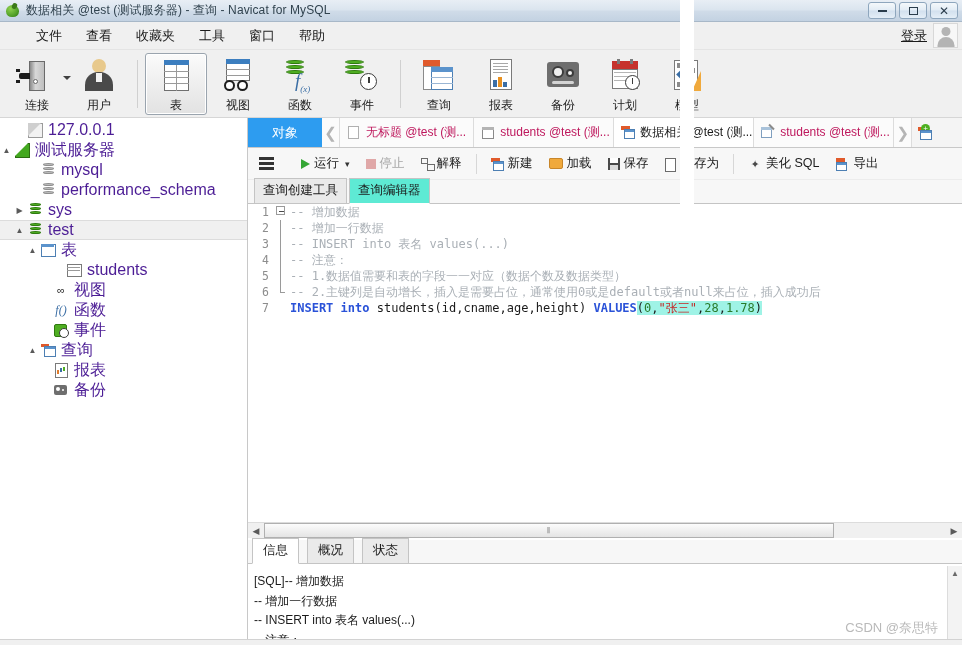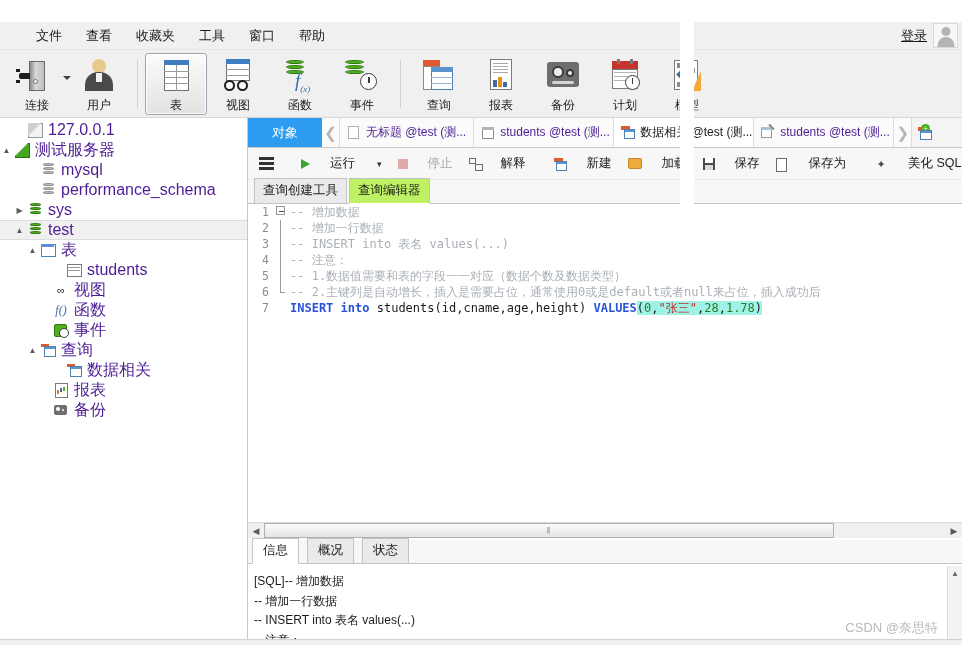--- a/index.html
+++ b/index.html
@@ -217,21 +217,21 @@
     width: 74px; background: #2d9cf0; color: #fff; font-size: 13px;
     display: flex; align-items: center; justify-content: center; flex: none;
   }
   .navarrow {
     width: 18px; display: flex; align-items: center; justify-content: center;
     color: #b5b5b5; font-size: 15px; flex: none; background: #fbfbfb;
     border-right: 1px solid #dcdcdc;
   }
   .dtab {
     display: flex; align-items: center; gap: 4px; padding: 0 7px;
-    font-size: 12px; color: #4c1d95; background: #fbfbfb;
+    font-size: 12px; color: #be185d; background: #fbfbfb;
     border-right: 1px solid #dcdcdc; white-space: nowrap; flex: none;
     max-width: 140px; overflow: hidden;
   }
   .dtab.active { background: #ffffff; color: #1b1b1b; }
   .dtab .dico { width: 15px; height: 14px; position: relative; flex: none; }
   .tab-newbtn {
     width: 26px; display: flex; align-items: center; justify-content: center;
     flex: none; background: #f4f4f4; position: relative;
   }
   .tab-newbtn .nb {
@@ -249,21 +249,21 @@
     background:#4caf1f; color:#fff; font-size:8px; line-height:9px; text-align:center;
   }
 
   
   .edtoolbar {
     position: absolute; left: 0; top: 30px; width: 714px; height: 32px;
     background: #f7f7f7; display: flex; align-items: center; padding-left: 8px;
     gap: 2px; border-bottom: 1px solid #ececec;
   }
   .ebtn {
-    display: flex; align-items: center; gap: 20px; padding: 3px 6px;
+    display: flex; align-items: center; gap: 4px; padding: 3px 6px;
     font-size: 12.5px; color: #1b1b1b; border: 1px solid transparent; border-radius: 3px;
     white-space: nowrap; cursor: default;
   }
   .ebtn.dim { color: #a6a6a6; }
   .esep { width: 1px; height: 20px; background: #d7d7d7; margin: 0 5px; }
   .hamb { display: flex; flex-direction: column; gap: 2.5px; margin-right: 18px; margin-left: 3px; }
   .hamb i { display: block; width: 15px; height: 2.5px; background: #333; }
   .ico-run { width:0;height:0;border-left:9px solid #35a635;border-top:5.5px solid transparent;border-bottom:5.5px solid transparent; }
   .ico-stop { width:10px;height:10px;background:#e0a8a8; }
   .ico-expl { width:12px;height:11px;position:relative; }
@@ -287,21 +287,21 @@
   .subtabs {
     position: absolute; left: 0; top: 62px; width: 714px; height: 24px;
     border-bottom: 1px solid #c4c4c4; background: #f7f7f7;
     display: flex; align-items: flex-end; padding-left: 6px;
   }
   .stab {
     font-size: 12.5px; padding: 3px 8px 4px 8px; color: #1b1b1b;
     border: 1px solid #c4c4c4; border-bottom: none; background: #eaeaea;
     margin-right: 2px; cursor: default;
   }
-  .stab.active { background: #bef264; border-bottom: 1px solid #ffffff; margin-bottom: -1px; }
+  .stab.active { background: #5eead4; border-bottom: 1px solid #ffffff; margin-bottom: -1px; }
 
   
   .editor {
     position: absolute; left: 0; top: 86px; width: 714px; height: 318px;
     background: #ffffff; overflow: hidden; font-family: "DejaVu Sans Mono","Liberation Mono",monospace;
   }
   .edline { display: flex; height: 16px; align-items: center; white-space: nowrap; }
   .lnum {
     width: 26px; text-align: right; padding-right: 5px; color: #8d8d8d;
     font-size: 11.5px; flex: none; font-family: "DejaVu Sans Mono",monospace;
@@ -392,20 +392,35 @@
   .botline {
     position:absolute; left:0; bottom:0; width:962px; height:6px; background:#f0f0f0;
     border-top:1px solid #d2d2d2;
   }
 </style>
 </head>
 <body>
 
 <div id="app">
 
+  <div class="titlebar">
+    <span class="title-icon"></span>
+    <span class="title-text">数据相关 @test (测试服务器) - 查询 - Navicat for MySQL</span>
+    <div class="wincontrols">
+      <div class="wbtn">
+          <span class="glyph-min"></span>
+        </div>
+      <div class="wbtn">
+          <span class="glyph-max"></span>
+        </div>
+      <div class="wbtn">
+          <span class="glyph-close">✕</span>
+        </div>
+    </div>
+  </div>
 
   <div class="menubar">
     <div class="menuitems" id="menu-items">
         <div class="menuitem">文件</div>
         <div class="menuitem">查看</div>
         <div class="menuitem">收藏夹</div>
         <div class="menuitem">工具</div>
         <div class="menuitem">窗口</div>
         <div class="menuitem">帮助</div>
       </div>
@@ -611,26 +626,20 @@
           <span style="width: 39px; flex: 0 0 auto;"></span>
           <span class="twist"></span>
           <span class="tico ic-event"></span>
           <span class="tlbl">事件</span>
         </div>
         <div class="trow">
           <span style="width: 26px; flex: 0 0 auto;"></span>
           <span class="twist">▲</span>
           <span class="tico ic-query"></span>
           <span class="tlbl">查询</span>
-        </div>
-        <div class="trow">
-          <span style="width: 52px; flex: 0 0 auto;"></span>
-          <span class="twist"></span>
-          <span class="tico ic-query"></span>
-          <span class="tlbl">数据相关</span>
         </div>
         <div class="trow">
           <span style="width: 39px; flex: 0 0 auto;"></span>
           <span class="twist"></span>
           <span class="tico ic-report"></span>
           <span class="tlbl">报表</span>
         </div>
         <div class="trow">
           <span style="width: 39px; flex: 0 0 auto;"></span>
           <span class="twist"></span>

